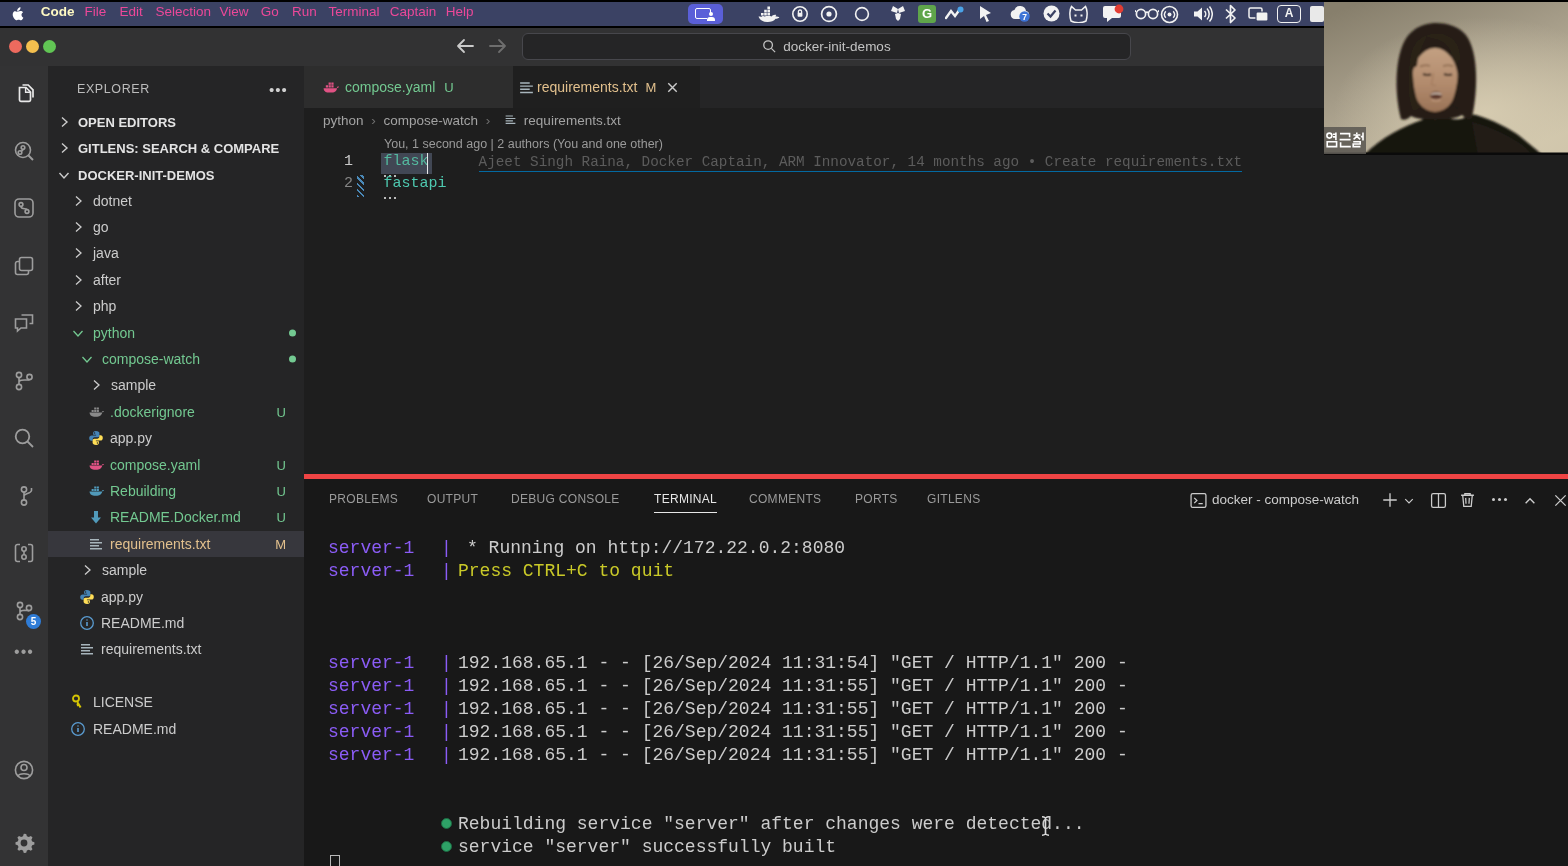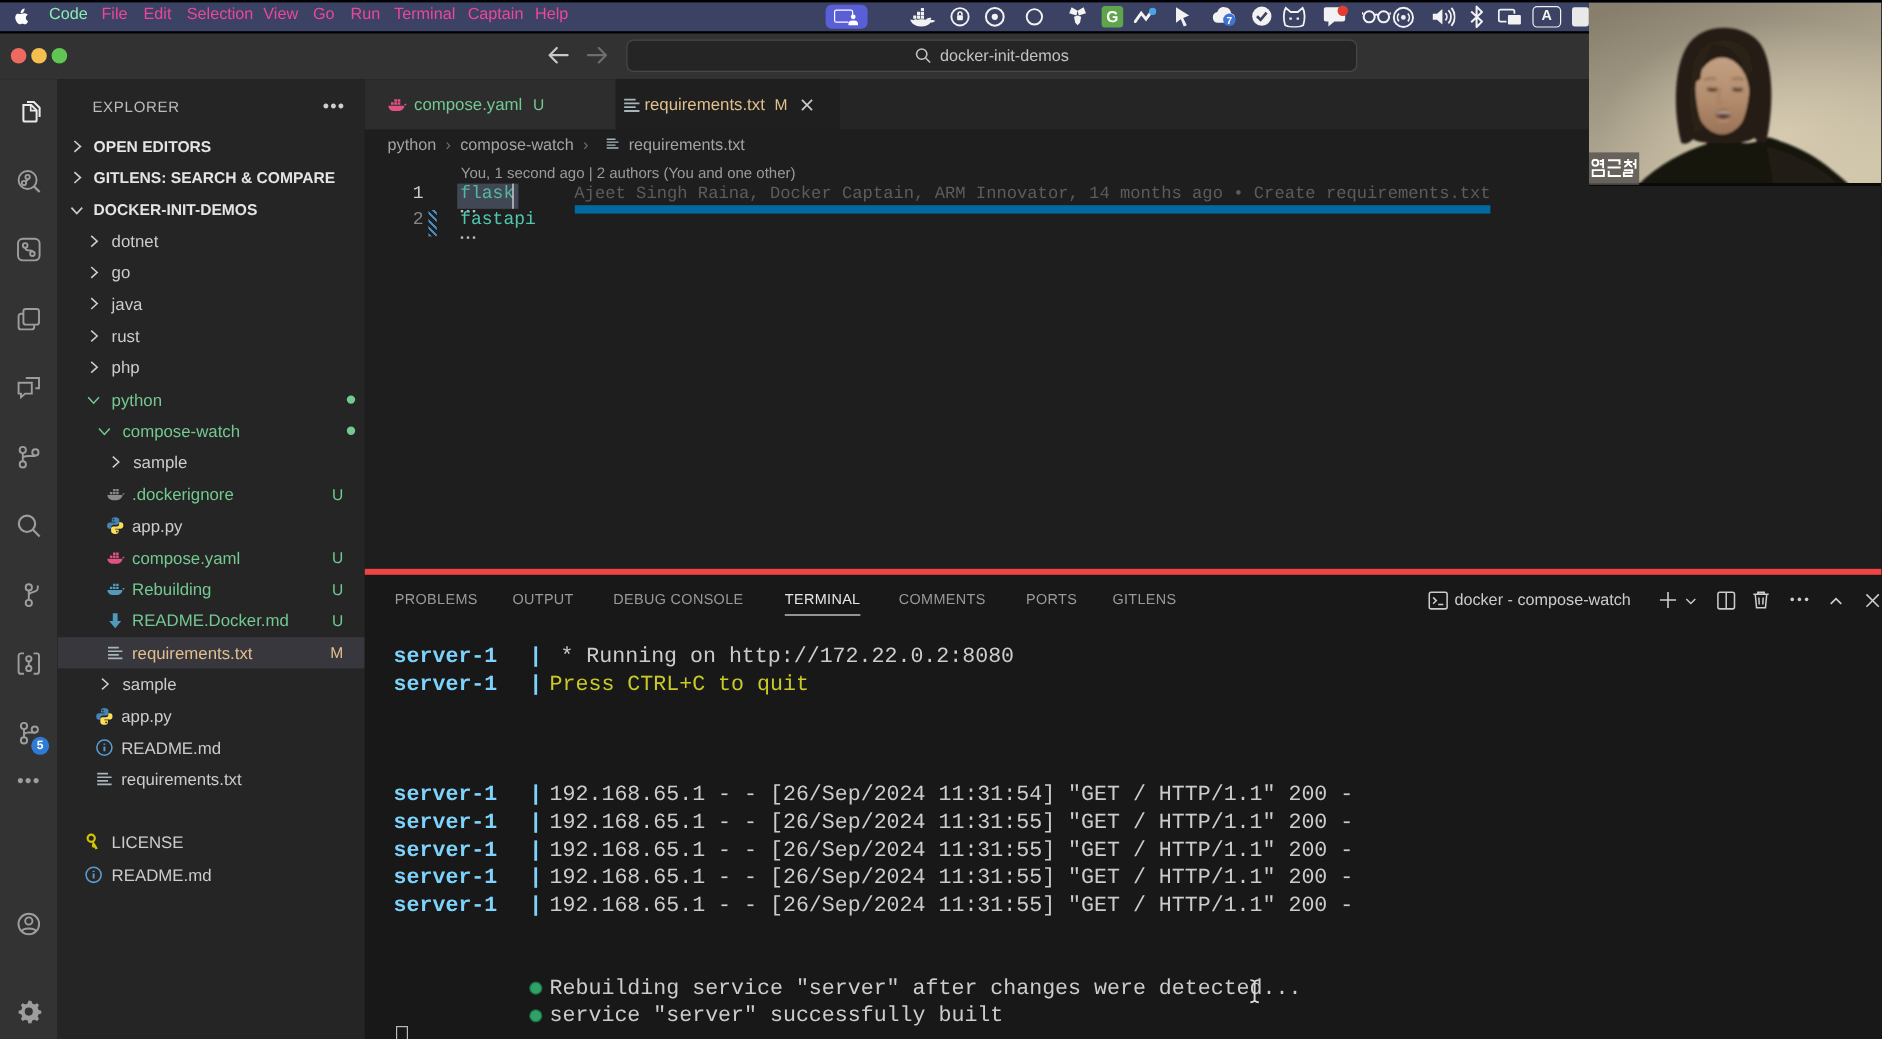--- a/index.html
+++ b/index.html
@@ -33,37 +33,37 @@
   
   #tabstrip { left:304px; top:66px; width:1264px; height:42px; background:#252526; }
   .tab { position:absolute; top:0; height:42px; display:flex; align-items:center; font-size:14px; }
   
   #editor { left:304px; top:108px; width:1264px; height:366px; background:#1e1e1e; }
   .mono { font-family:"Liberation Mono", monospace; }
   
   #panel { left:304px; top:474px; width:1264px; height:392px; background:#181818; border-top:5px solid #ef4444; }
   .ptab { position:absolute; top:0; height:41px; line-height:41px; color:#9a9a9a; font-size:12px; letter-spacing:0.3px; }
   .trow { position:absolute; left:24px; white-space:pre; font-family:"Liberation Mono", monospace; font-size:18px; line-height:23px; height:23px; color:#cccccc; }
-  .tblue { color:#7dd3fc;font-weight:bold; }
+  .tblue { color:#8b5cf6; }
   .tyellow { color:#c9c928; }
   
   #webcam { left:1324px; top:2px; width:244px; height:153px; overflow:hidden; }
   #camlabel { position:absolute; left:0px; bottom:1px; background:rgba(92,89,83,0.88);
     padding:5px 2px 6px 2px; line-height:0; }
 </style>
 </head>
 <body>
 <div id="stage">
   <div id="menubar" class="abs">
     <div class="bar"></div>
     <svg class="abs" style="left:11.5px;top:6px" width="12" height="15" viewBox="0 0 15 17" fill="#fff">
       <path d="M10.6 0.6 C10.8 2.0 10.2 3.2 9.5 4.0 C8.7 4.9 7.5 5.5 6.5 5.4 C6.3 4.2 6.9 2.9 7.6 2.1 C8.4 1.2 9.7 0.6 10.6 0.6 Z"></path>
       <path d="M7.6 5.9 C8.6 5.9 9.6 5.3 10.9 5.4 C11.9 5.5 13.1 5.9 13.9 7.0 C12.6 7.8 11.9 8.9 11.9 10.3 C12.0 12.0 13.1 13.1 14.2 13.7 C13.7 15.0 12.6 16.6 11.4 16.9 C10.3 17.1 9.7 16.3 8.3 16.3 C6.9 16.3 6.2 17.1 5.2 16.9 C3.9 16.6 2.3 14.5 1.6 12.9 C0.5 10.5 0.7 7.7 2.2 6.4 C3.1 5.6 4.2 5.8 5.0 6.1 C5.8 6.4 6.8 5.9 7.6 5.9 Z"></path>
     </svg>
-    <span class="mi" style="left:40.8px;font-weight:normal;color:#86efac">Code</span>
+    <span class="mi" style="left:40.8px;font-weight:bold;color:#fef9c3">Code</span>
     <span class="mi" style="left:84.5px">File</span>
     <span class="mi" style="left:119.6px">Edit</span>
     <span class="mi" style="left:155.6px">Selection</span>
     <span class="mi" style="left:219.4px">View</span>
     <span class="mi" style="left:260.8px">Go</span>
     <span class="mi" style="left:292.1px">Run</span>
     <span class="mi" style="left:328.4px">Terminal</span>
     <span class="mi" style="left:389.7px">Captain</span>
     <span class="mi" style="left:445.8px">Help</span>
 
@@ -264,21 +264,21 @@
     <div class="srow" style="top:174.3px">
         <svg class="chev" style="left:22px" viewBox="0 0 16 16" fill="none" stroke="#ccc" stroke-width="1.3">
           <path d="M6 3.5 L11 8 L6 12.5"></path>
         </svg>
         <span class="lbl" style="left:45px">java</span>
       </div>
     <div class="srow" style="top:200.7px">
         <svg class="chev" style="left:22px" viewBox="0 0 16 16" fill="none" stroke="#ccc" stroke-width="1.3">
           <path d="M6 3.5 L11 8 L6 12.5"></path>
         </svg>
-        <span class="lbl" style="left:45px">rust</span>
+        <span class="lbl" style="left:45px">after</span>
       </div>
     <div class="srow" style="top:227.1px">
         <svg class="chev" style="left:22px" viewBox="0 0 16 16" fill="none" stroke="#ccc" stroke-width="1.3">
           <path d="M6 3.5 L11 8 L6 12.5"></path>
         </svg>
         <span class="lbl" style="left:45px">php</span>
       </div>
     <div class="srow" style="top:253.5px">
         <svg class="chev" style="left:22px" viewBox="0 0 16 16" fill="none" stroke="#73c991" stroke-width="1.3">
           <path d="M3.5 6 L8 11 L12.5 6"></path>
@@ -409,21 +409,21 @@
           <path d="M2 3 h9 v1.4 H2 Z M2 6 h12 v1.4 H2 Z M2 9 h9 v1.4 H2 Z M2 12 h12 v1.4 H2 Z"></path>
         </svg> requirements.txt
     </div>
 
     <div class="abs" style="left:80px;top:28px;height:17px;line-height:17px;color:#9a9a9a;font-size:12.5px">You, 1 second ago | 2 authors (You and one other)</div>
 
     <div class="abs" style="left:77px;top:44.5px;width:50.5px;height:21.5px;background:#414754"></div>
     <div class="abs mono" style="left:29px;top:45px;width:20px;text-align:right;color:#cacaca;font-size:15px">1</div>
     <div class="abs mono" style="left:79.5px;top:45px;color:#54b99f;font-size:15px">flask</div>
     <div class="abs" style="left:122.5px;top:44.5px;width:1.8px;height:21px;background:#e8e8e8"></div>
-    <div class="abs mono" style="left:174.6px;top:46px;color:#5c5c5c;font-size:14.3px;border-bottom:7px solid #0369a1;padding-bottom:1px">Ajeet Singh Raina, Docker Captain, ARM Innovator, 14 months ago • Create requirements.txt</div>
+    <div class="abs mono" style="left:174.6px;top:46px;color:#5c5c5c;font-size:14.3px;border-bottom:1px solid #0369a1;padding-bottom:1px">Ajeet Singh Raina, Docker Captain, ARM Innovator, 14 months ago • Create requirements.txt</div>
     <div class="abs" style="left:80px;top:66.5px;width:2px;height:2px;background:#bbb;box-shadow:5px 0 #bbb, 10px 0 #bbb"></div>
 
     <div class="abs mono" style="left:29px;top:67px;width:20px;text-align:right;color:#858585;font-size:15px">2</div>
     <div class="abs" style="left:53px;top:66.5px;width:7px;height:22px;background:repeating-linear-gradient(45deg,#4a89b8 0 1.8px,#1e1e1e 1.8px 4.4px)"></div>
     <div class="abs mono" style="left:79.5px;top:67px;color:#4ec9b0;font-size:15px">fastapi</div>
     <div class="abs" style="left:80px;top:88.5px;width:2px;height:2px;background:#bbb;box-shadow:5px 0 #bbb, 10px 0 #bbb"></div>
   </div>
   <div id="panel" class="abs">
     <span class="ptab" style="left:25px">PROBLEMS</span>
     <span class="ptab" style="left:123px">OUTPUT</span>

